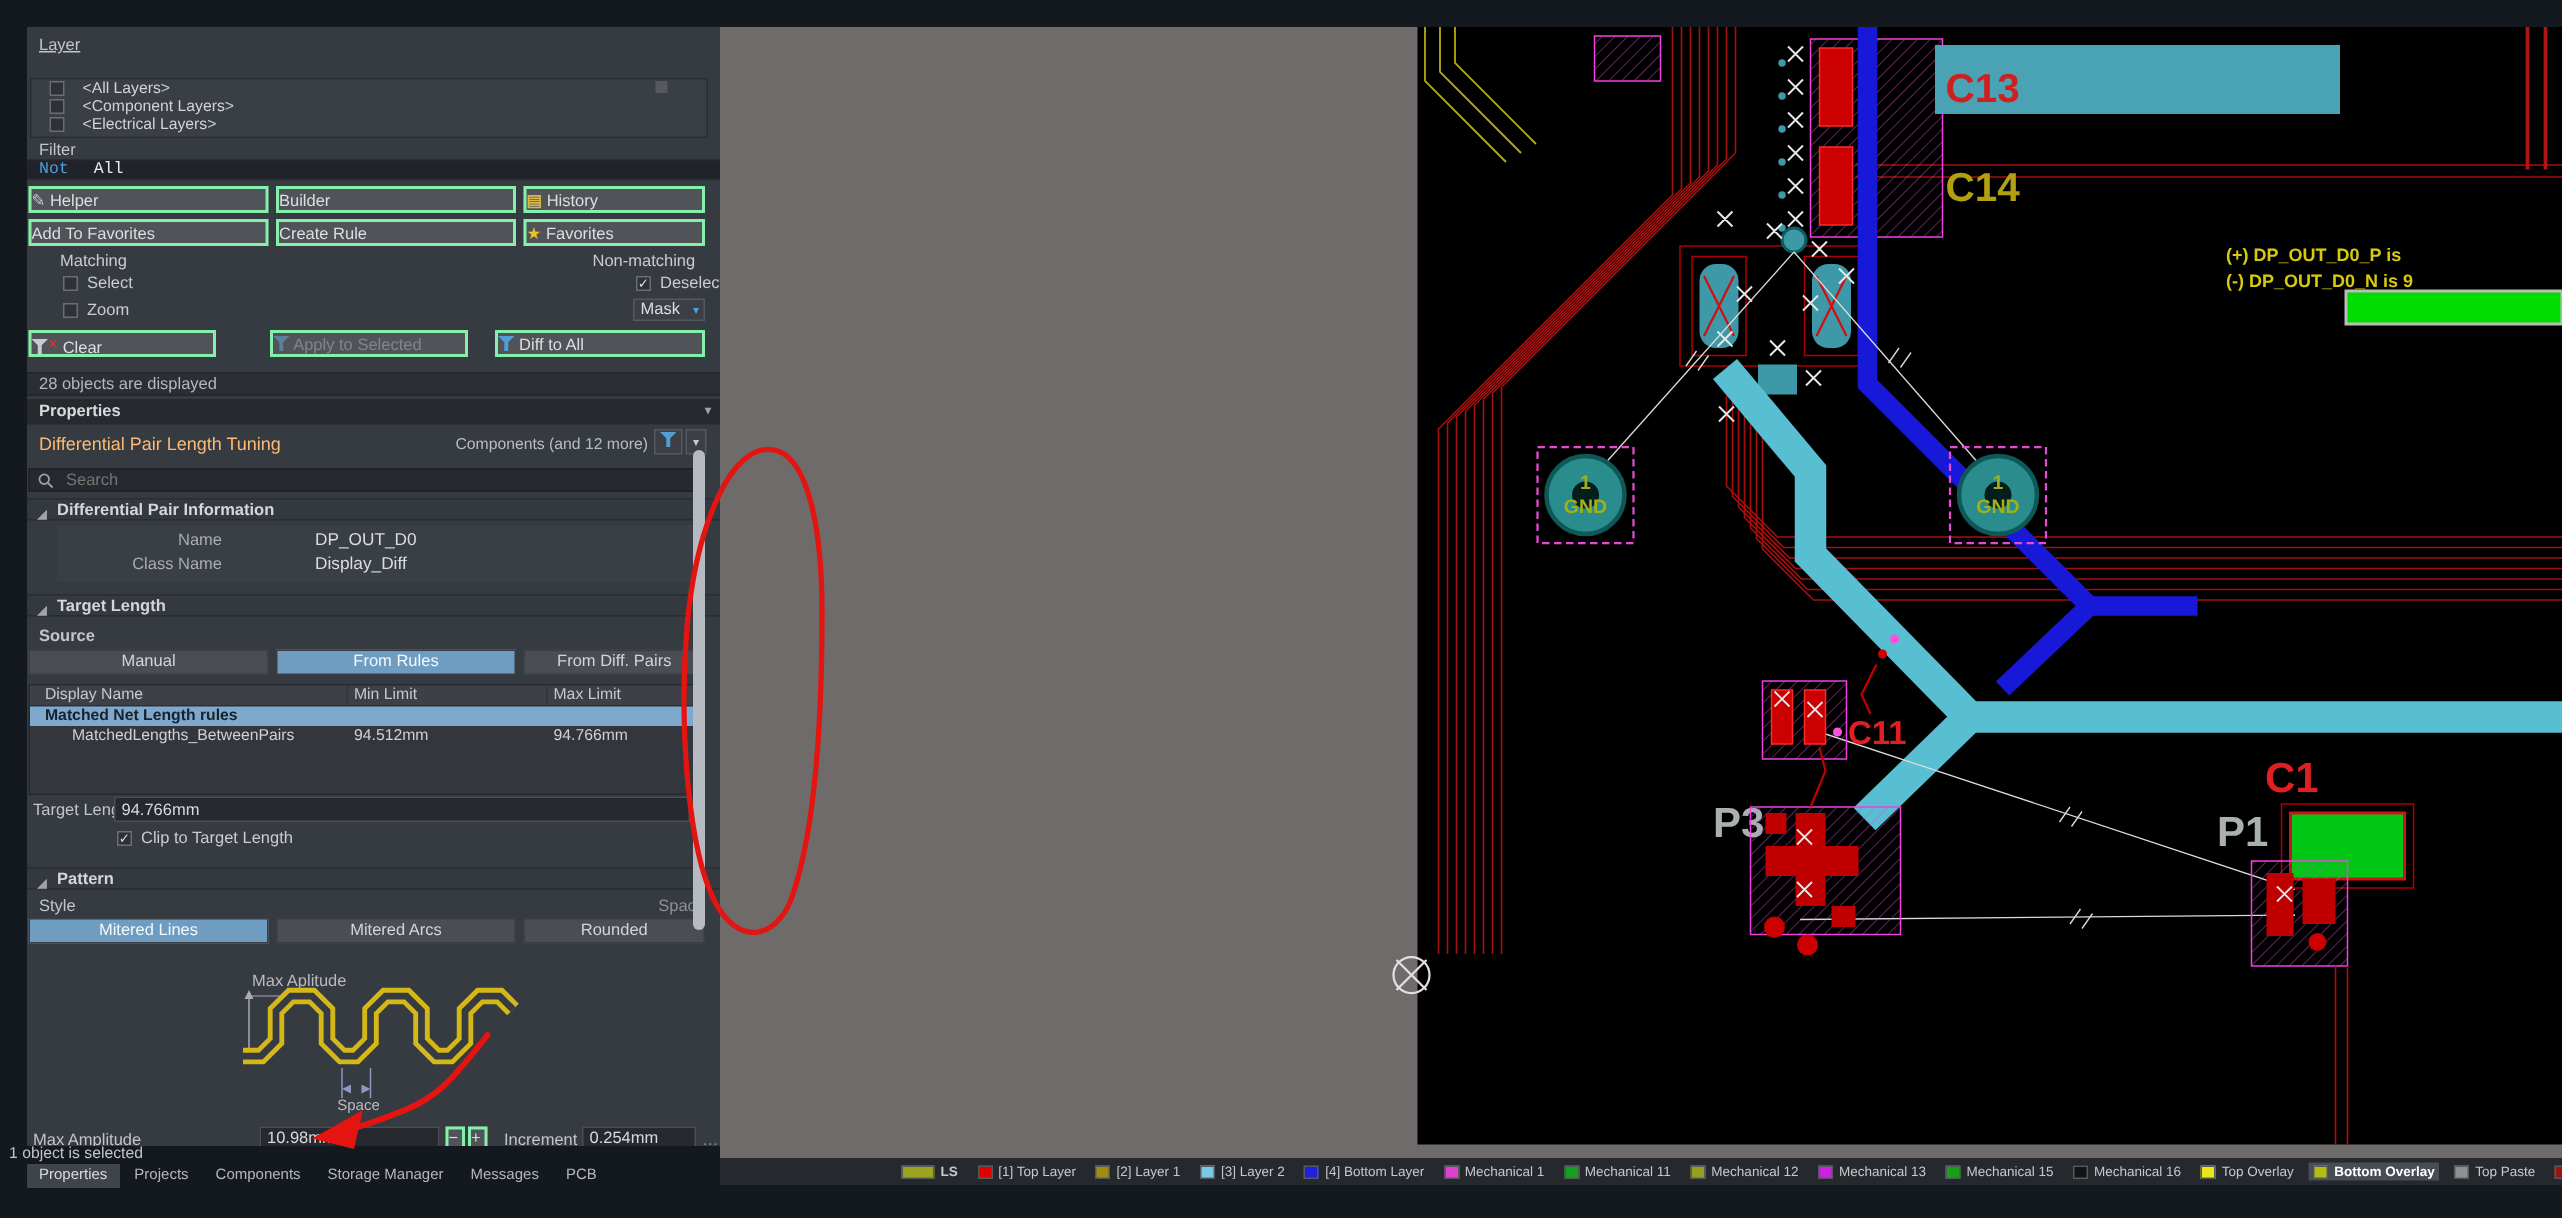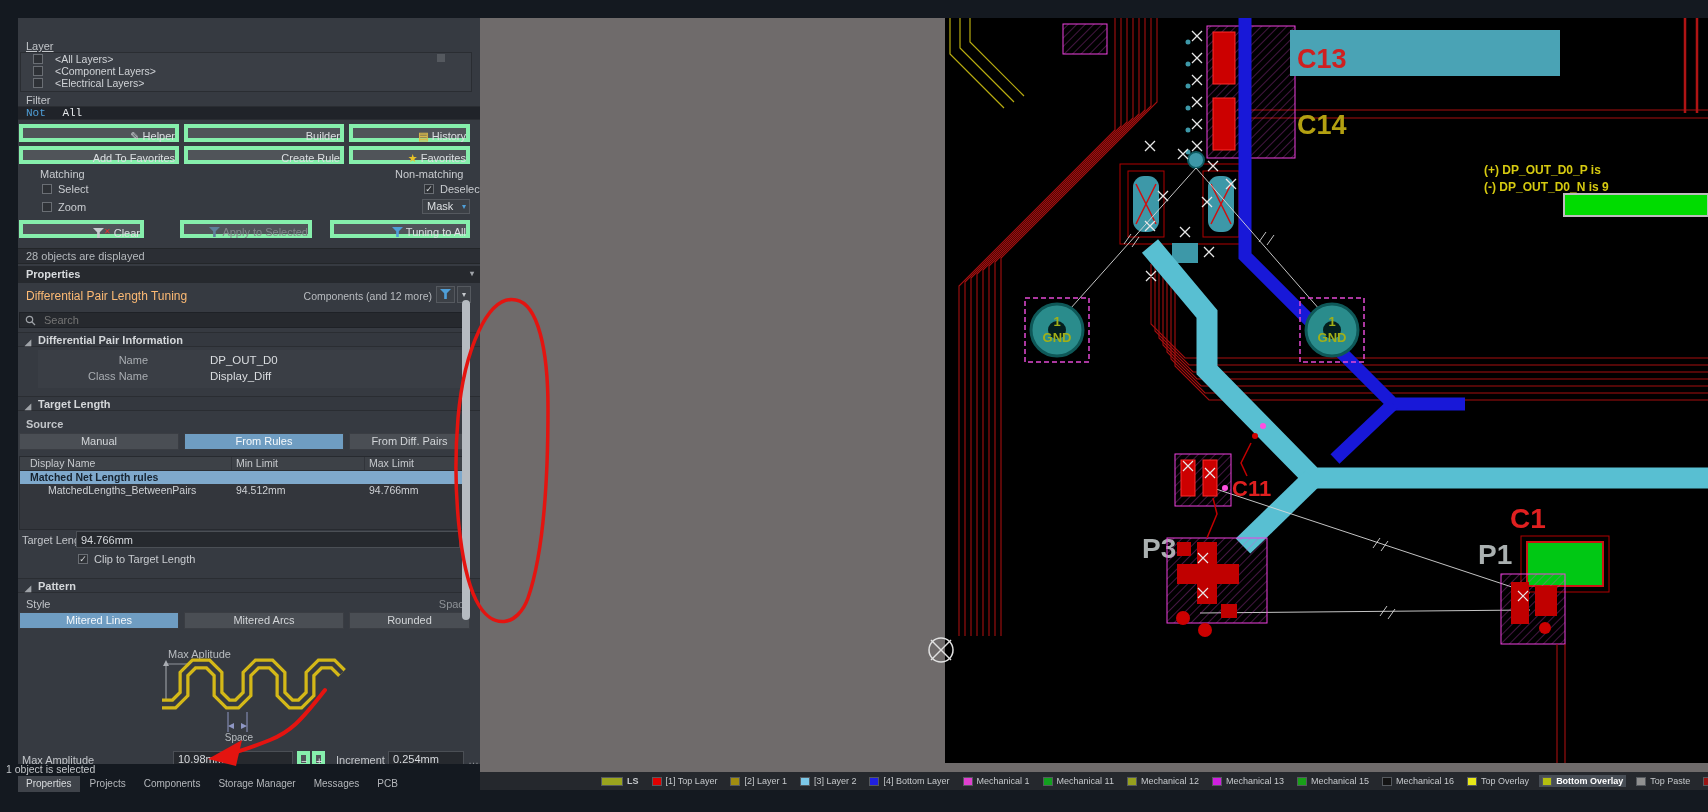--- a/index.html
+++ b/index.html
@@ -16,22 +16,22 @@
   .grip { position:absolute; width:11px; height:11px; background:#b2b6bc; top:3px; }
   .sec-label { position:absolute; left:8px; color:#c2c5c9; }
   .layerbox { position:absolute; left:2px; top:34px; width:452px; height:40px;
     background:#3a3e45; border:1px solid #2a2d32; }
   .lrow { height:12px; line-height:12px; position:relative; padding-left:34px; color:#d0d3d7; font-size:10.5px; }
   .cb { position:absolute; width:10px; height:10px; background:#2e3136; border:1px solid #6a6e74;
     font-size:9px; line-height:9px; text-align:center; color:#d6d9dc; }
   .console { position:absolute; left:0; width:462px; height:14px; background:#202329;
     border-top:1px solid #2a2d32; border-bottom:1px solid #2a2d32;
     font-family:"Liberation Mono", monospace; font-size:11px; line-height:13px; }
-  .btn { position:absolute; height:18px; background:#505459; border:4px solid #86efac;
-    color:#dcdfe2; font-size:11px; line-height:16px; text-align:right; }
+  .btn { position:absolute; height:18px; background:#505459; border:2px solid #86efac;
+    color:#dcdfe2; font-size:11px; line-height:16px; text-align:left; }
   .btn.disabled { color:#82868b; }
   .tabbtn { position:absolute; height:17px; background:#4a4e54; border:1px solid #3a3d43;
     color:#d2d5d8; font-size:11px; line-height:15px; text-align:center; }
   .tabbtn.active { background:#6f9dc2; color:#f4f8fb; }
   .funnel { display:inline-block; width:11px; height:10px;
     clip-path:polygon(0 0,100% 0,62% 42%,62% 100%,38% 100%,38% 42%); vertical-align:-1px; }
   .sech { position:absolute; left:0; width:462px; height:15px; background:#34383f;
     border-top:1px solid #2a2d32; border-bottom:1px solid #2a2d32;
     font-weight:bold; color:#d4d7da; line-height:14px; padding-left:20px; }
   .sech .tri { position:absolute; left:7px; top:3px; color:#9fa3a8; font-size:8px; }
@@ -58,21 +58,21 @@
   svg text { font-family:"Liberation Sans", sans-serif; }
 </style>
 </head>
 <body>
 
 <div class="root">
 
   <div class="panel">
 
 
-    <div class="sec-label" style="top:22px;text-decoration:underline;">Layer</div>
+    <div class="sec-label" style="top:6px;text-decoration:underline;">Layer</div>
     <div class="layerbox">
       <div class="lrow">
         <span class="cb" style="left:12px;top:1px;"></span>
         <span>&lt;All Layers&gt;</span>
         <span class="grip" style="left:416px; top:1px; width:8px; height:8px; background:#55595f;"></span>
       </div>
       <div class="lrow">
         <span class="cb" style="left:12px;top:1px;"></span>
         <span>&lt;Component Layers&gt;</span>
       </div>
@@ -129,21 +129,21 @@
     <button class="btn" style="left:1px;top:202px;width:125px;">
       <span class="funnel" style="background:#c8ccd0;"></span><span style="color:#e03030;font-size:8px;vertical-align:3px;">✕</span>
       <span>Clear</span>
     </button>
     <button class="btn disabled" style="left:162px;top:202px;width:132px;">
       <span class="funnel" style="background:#5e7f9a;"></span>
       <span>Apply to Selected</span>
     </button>
     <button class="btn" style="left:312px;top:202px;width:140px;">
       <span class="funnel" style="background:#4f9fd8;"></span>
-      <span>Tuning to All</span>
+      <span>Diff to All</span>
     </button>
 
     <div class="abs" style="left:0;top:230px;width:462px;height:16px;background:#2b2e34;border-top:1px solid #232629;border-bottom:1px solid #232629;line-height:15px;">
       <span style="padding-left:8px;color:#b4b8bc;">28 objects are displayed</span>
     </div>
 
     <div class="abs" style="left:0;top:248px;width:462px;height:17px;background:#26292e;line-height:16px;font-weight:bold;">
       <span style="padding-left:8px;color:#d8dbde;">Properties</span>
       <span style="float:right;padding-right:6px;color:#9fa3a8;font-size:8px;">▾</span>
     </div>

